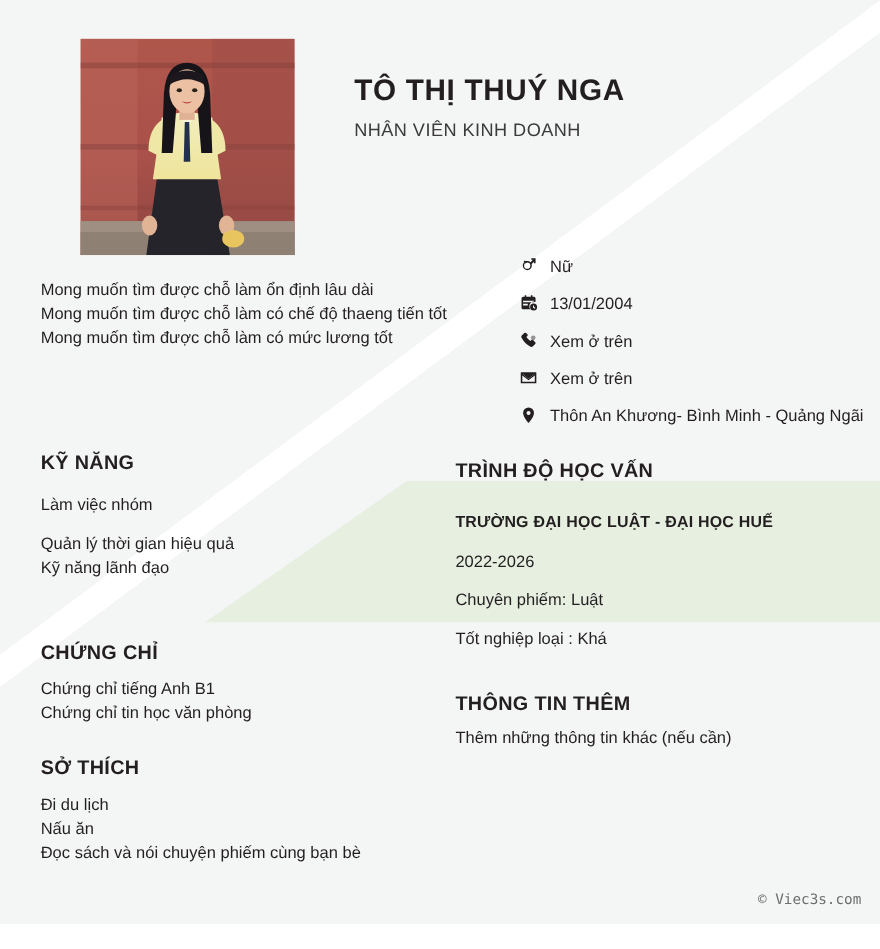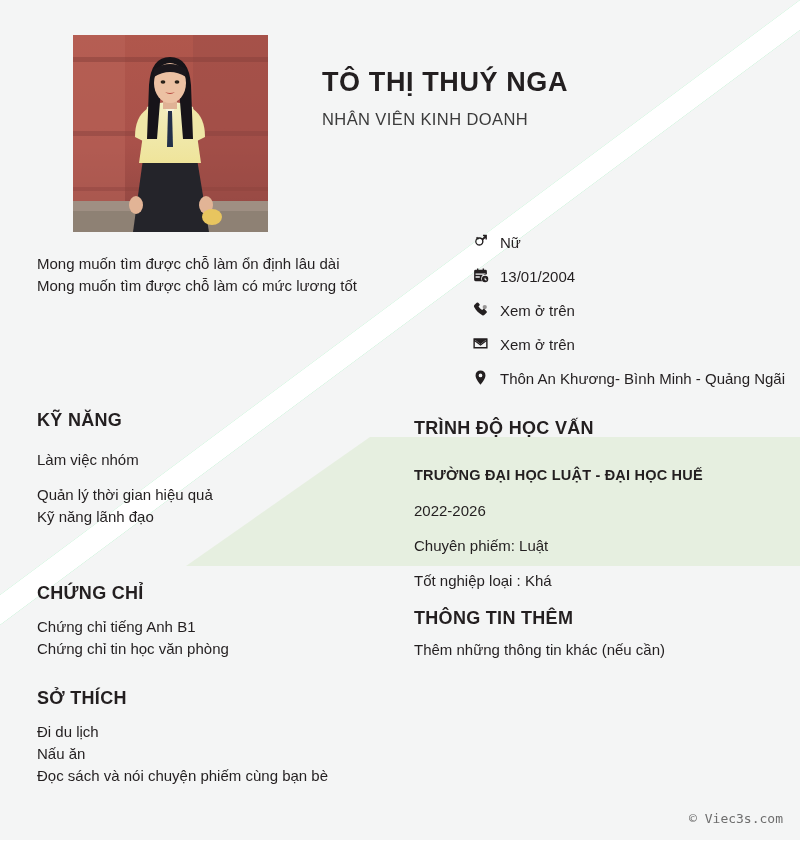--- a/index.html
+++ b/index.html
@@ -10,21 +10,21 @@
     font-family: "Liberation Sans", sans-serif;
     background: #ffffff;
     color: #231f20;
     overflow: hidden;
   }
 
   #cv {
     position: relative;
     width: 800px;
     height: 840px;
-    background: #86efac;
+    background: #e5e5e5;
     overflow: hidden;
   }
 
   
   .bg-layer { position: absolute; top: 0; left: 0; width: 800px; height: 863px; }
 
   
   .bg-grey-top {
     background: #f4f5f5;
     clip-path: polygon(0 0, 800px 0, 0 595px);
@@ -134,21 +134,21 @@
   .education { top: 418px; }
   .education .sec-title { margin-bottom: 28px; }
   .edu-school {
     font-size: 14.5px;
     font-weight: bold;
     letter-spacing: 0.2px;
     margin-bottom: 19px;
   }
   .edu-line { font-size: 15px; margin-bottom: 18px; }
   .edu-line.last { margin-bottom: 0; }
-  .extra { top: 608px; }
+  .extra { top: 629px; }
   .extra .sec-title { margin-bottom: 10px; }
 
   
   .footer {
     position: absolute;
     right: 17px; bottom: 14px;
     font-family: "DejaVu Sans Mono", monospace;
     font-size: 13px;
     color: #6d6d6d;
   }
@@ -216,20 +216,21 @@
     </svg>
   </div>
 
   <div class="header-text">
     <div class="cv-name">TÔ THỊ THUÝ NGA</div>
     <div class="cv-role">NHÂN VIÊN KINH DOANH</div>
   </div>
 
   <div class="objective">
     <div class="sec-line">Mong muốn tìm được chỗ làm ổn định lâu dài</div>
+    <div class="sec-line">Mong muốn tìm được chỗ làm có chế độ thaeng tiến tốt</div>
     <div class="sec-line">Mong muốn tìm được chỗ làm có mức lương tốt</div>
   </div>
 
   <div class="contact">
 
     <div class="contact-row">
       <span class="contact-icon">
         <svg viewBox="0 0 24 24">
             <path d="M20.5 2.5h-5v2h2.1l-3 3a6 6 0 1 0-4.3 10.4 6 6 0 0 0 5.7-7.9l3-3V9h2V2.5zM10.3 16a4 4 0 1 1 0-8 4 4 0 0 1 0 8z"></path>
             <path d="M7.2 5.4 5.8 6.8l2.6 2.6 1.4-1.4z"></path>

